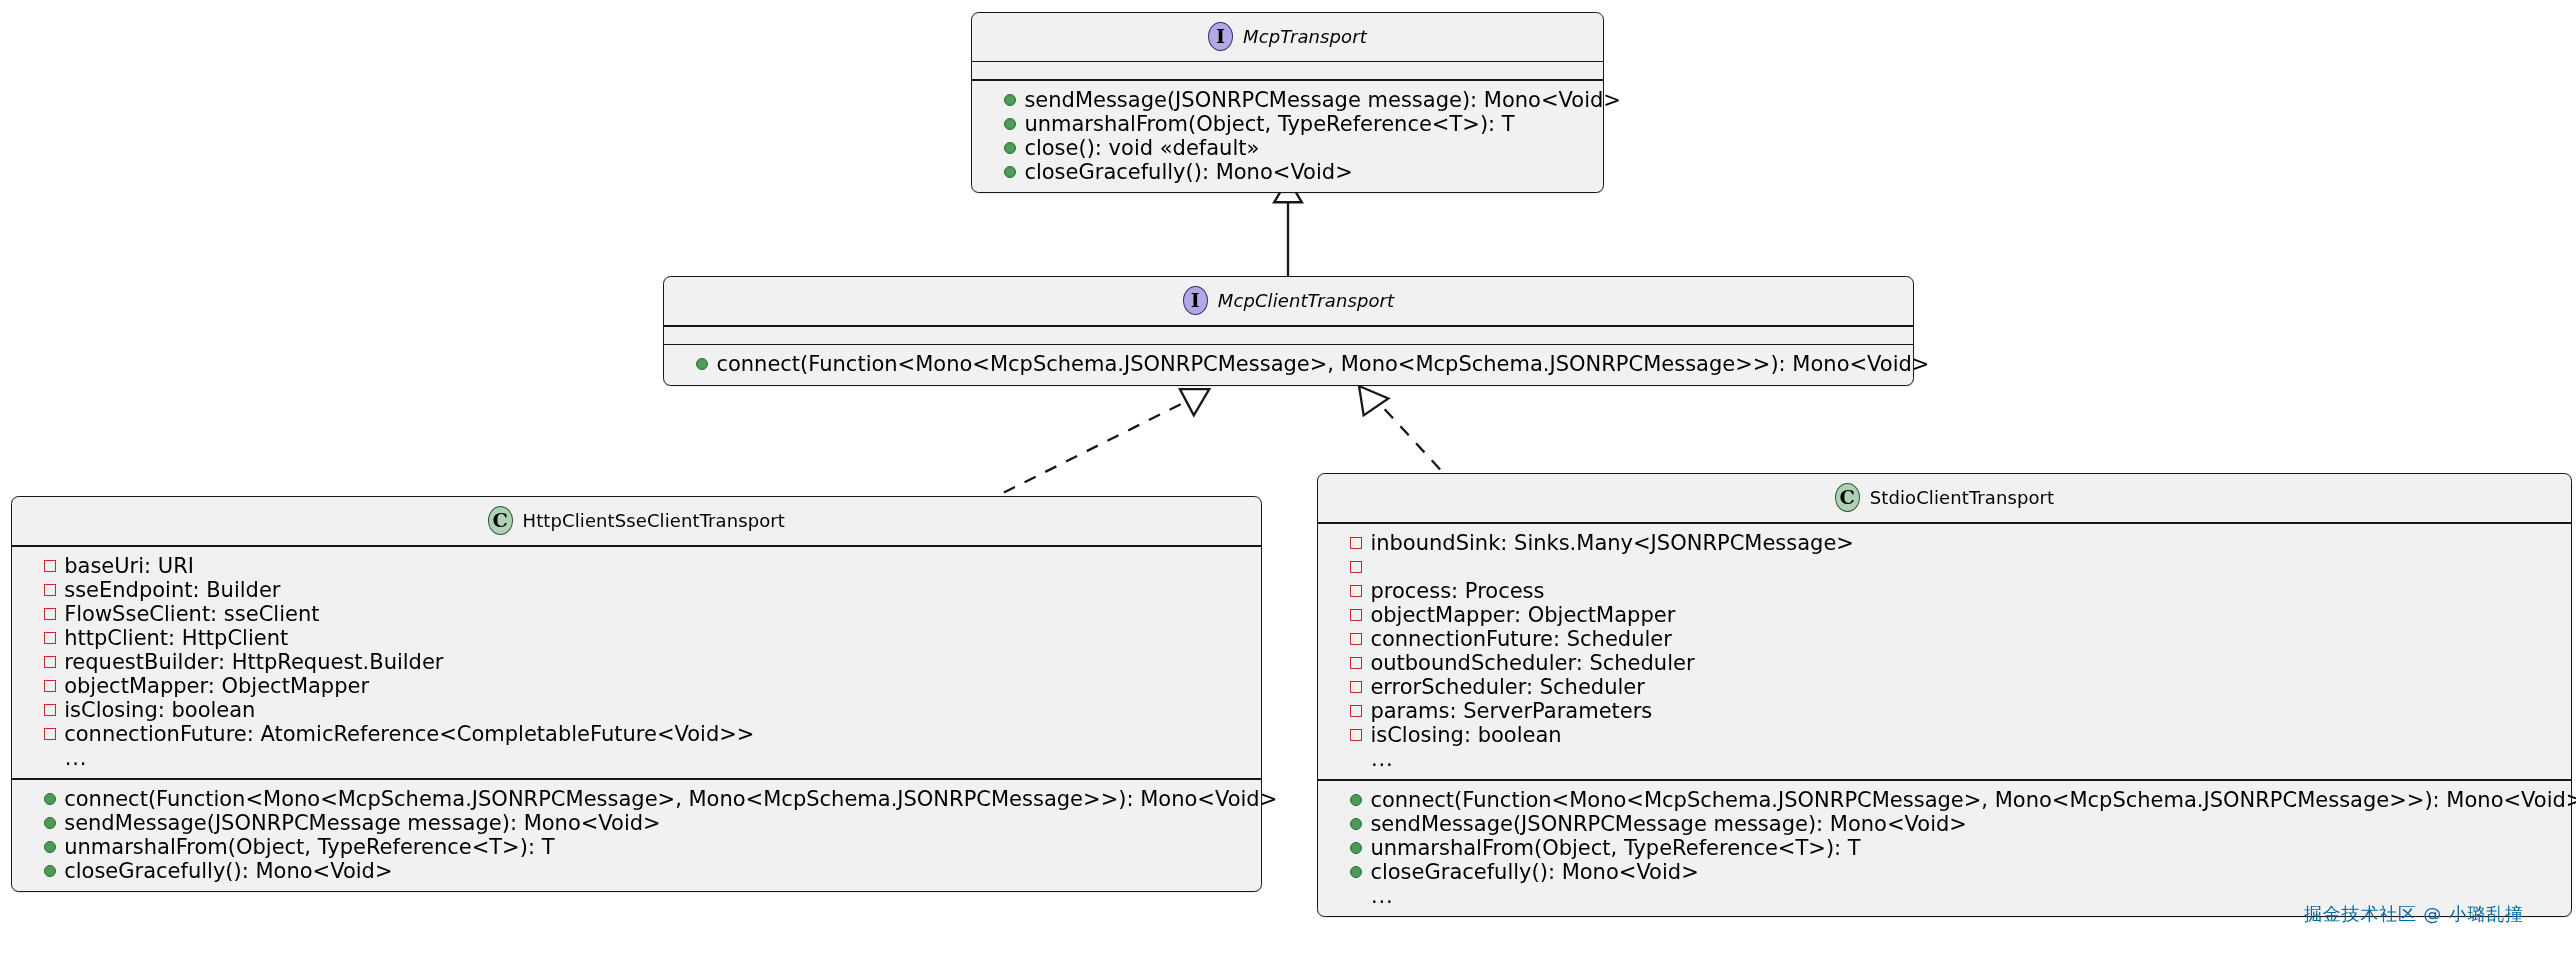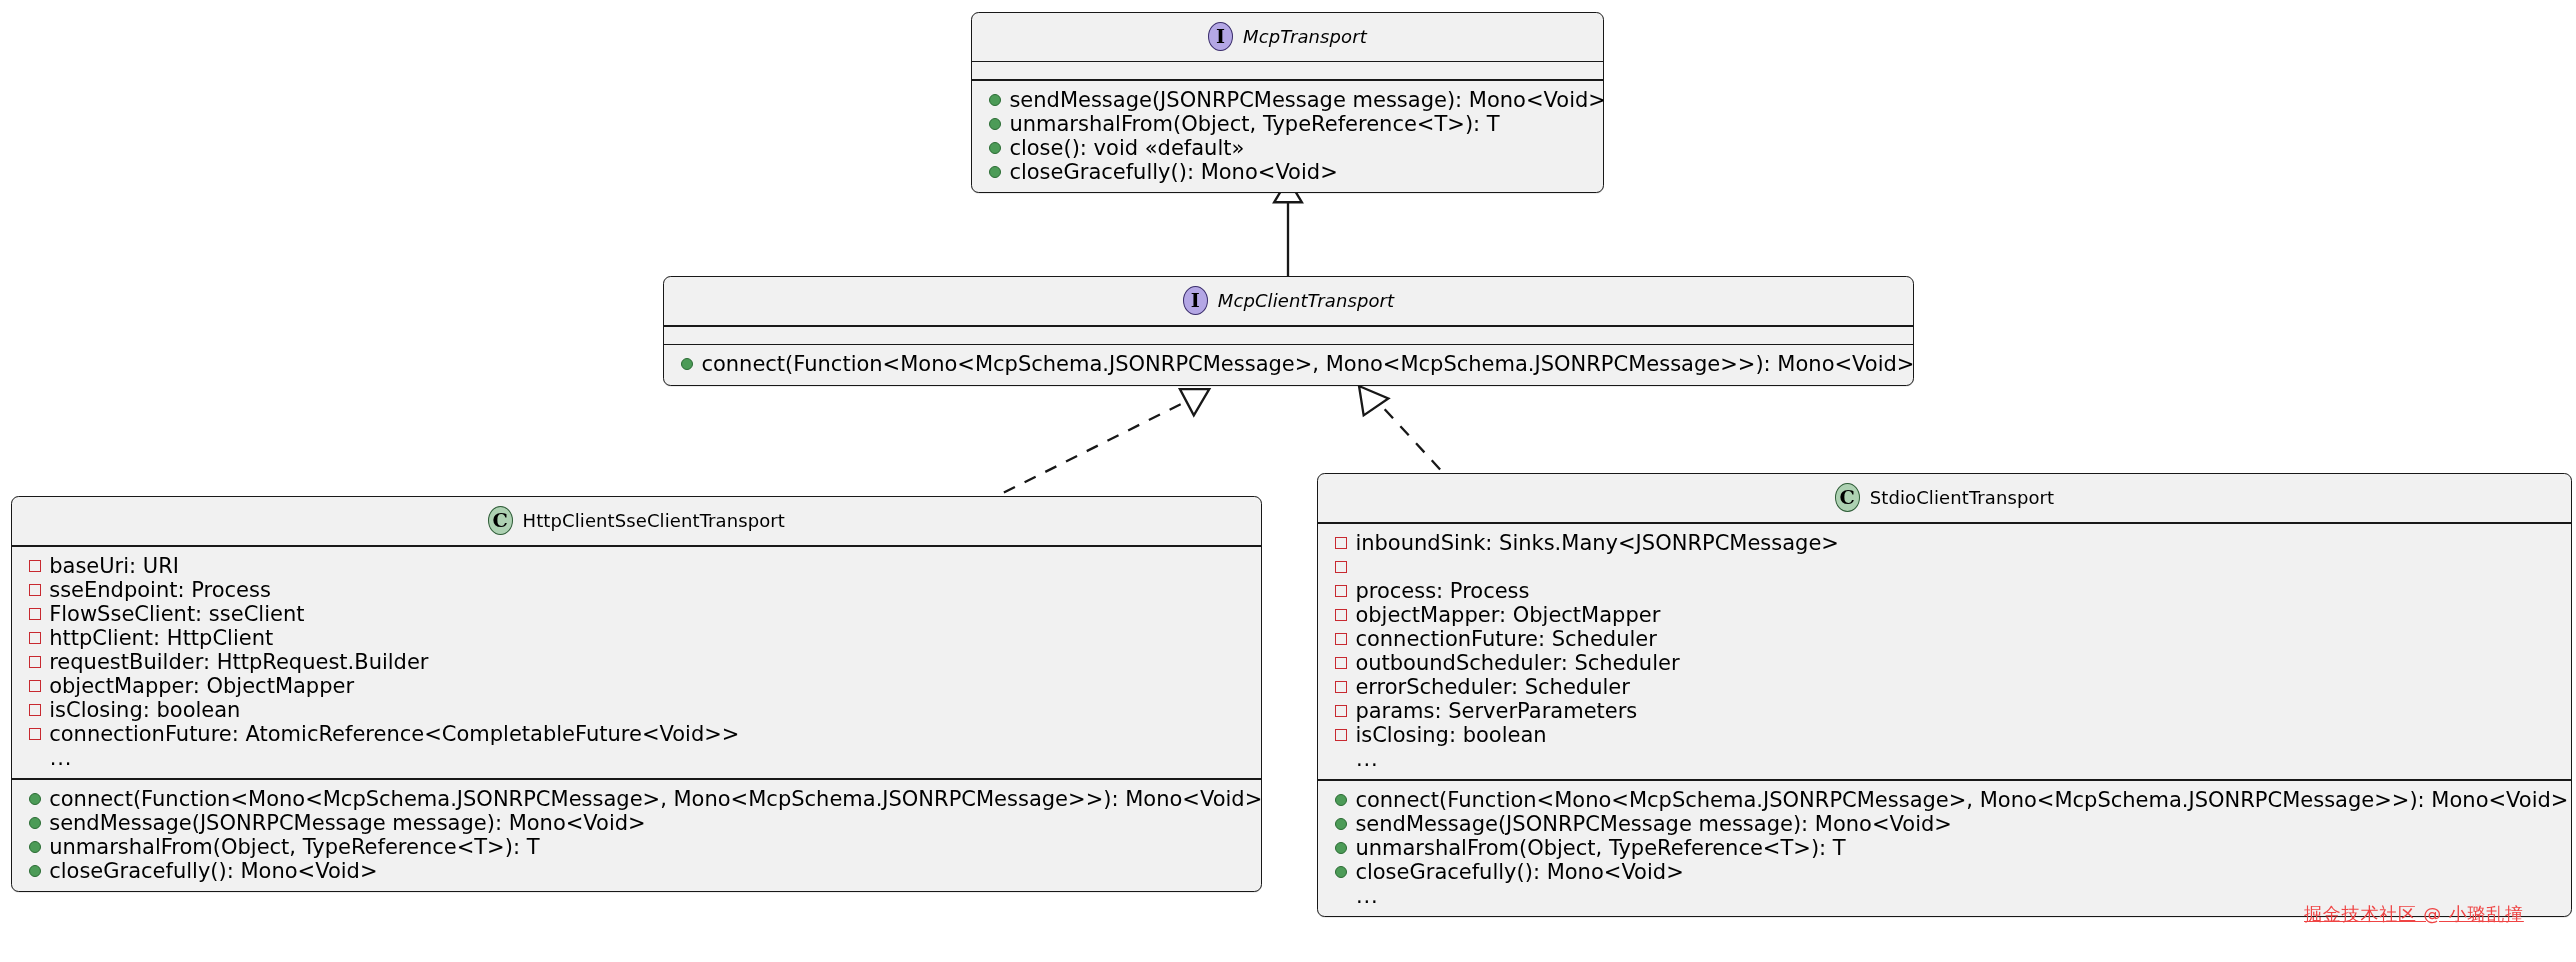--- a/index.html
+++ b/index.html
@@ -44,21 +44,21 @@
   }
   .badge.iface{background:#B4A7E5;border:1.5px solid #3A2D6B;}
   .badge.cls{background:#ADD1B2;border:1.5px solid #2E5C37;}
 
   .divider{height:1.5px;background:#181818;width:100%;}
   .spacer-row{height:17px;}
 
   .uml-section{padding:7px 0 8.5px 0;}
   .uml-row{
     display:flex;align-items:center;gap:8.5px;
-    padding:0 0 0 13px;
+    padding:0 0 0 28px;
     height:24px;
     white-space:nowrap;
     text-align:center;
   }
   .uml-row .txt{
     font-size:21px;color:#000;line-height:24px;
   }
   .uml-row.ellipsis .txt{
     font-size:21px;letter-spacing:0.8px;padding-left:25px;
   }
@@ -77,25 +77,24 @@
   }
 
   
   .connector{position:absolute;overflow:visible;}
   .connector svg{display:block;overflow:visible;}
 
   
   .watermark{
     position:absolute;
     font-size:18px;
-    color:#ef4444;
+    color:#0369a1;
     white-space:nowrap;
     font-family:"DejaVu Sans","Liberation Sans",sans-serif;
     letter-spacing:0.8px;
-    text-decoration:underline;
   }
 </style>
 </head>
 <body>
 
 <div class="canvas">
 
   <div class="connector" style="left:0;top:0;width:2576px;height:962px;">
     <svg width="2576" height="962" viewBox="0 0 3336 1246">
 
@@ -166,21 +165,21 @@
       <div class="uml-title">HttpClientSseClientTransport</div>
     </div>
     <div class="divider"></div>
     <div class="uml-section">
       <div class="uml-row">
         <span class="mark private-square"></span>
         <span class="txt">baseUri: URI</span>
       </div>
       <div class="uml-row">
         <span class="mark private-square"></span>
-        <span class="txt">sseEndpoint: Process</span>
+        <span class="txt">sseEndpoint: Builder</span>
       </div>
       <div class="uml-row">
         <span class="mark private-square"></span>
         <span class="txt">FlowSseClient: sseClient</span>
       </div>
       <div class="uml-row">
         <span class="mark private-square"></span>
         <span class="txt">httpClient: HttpClient</span>
       </div>
       <div class="uml-row">

